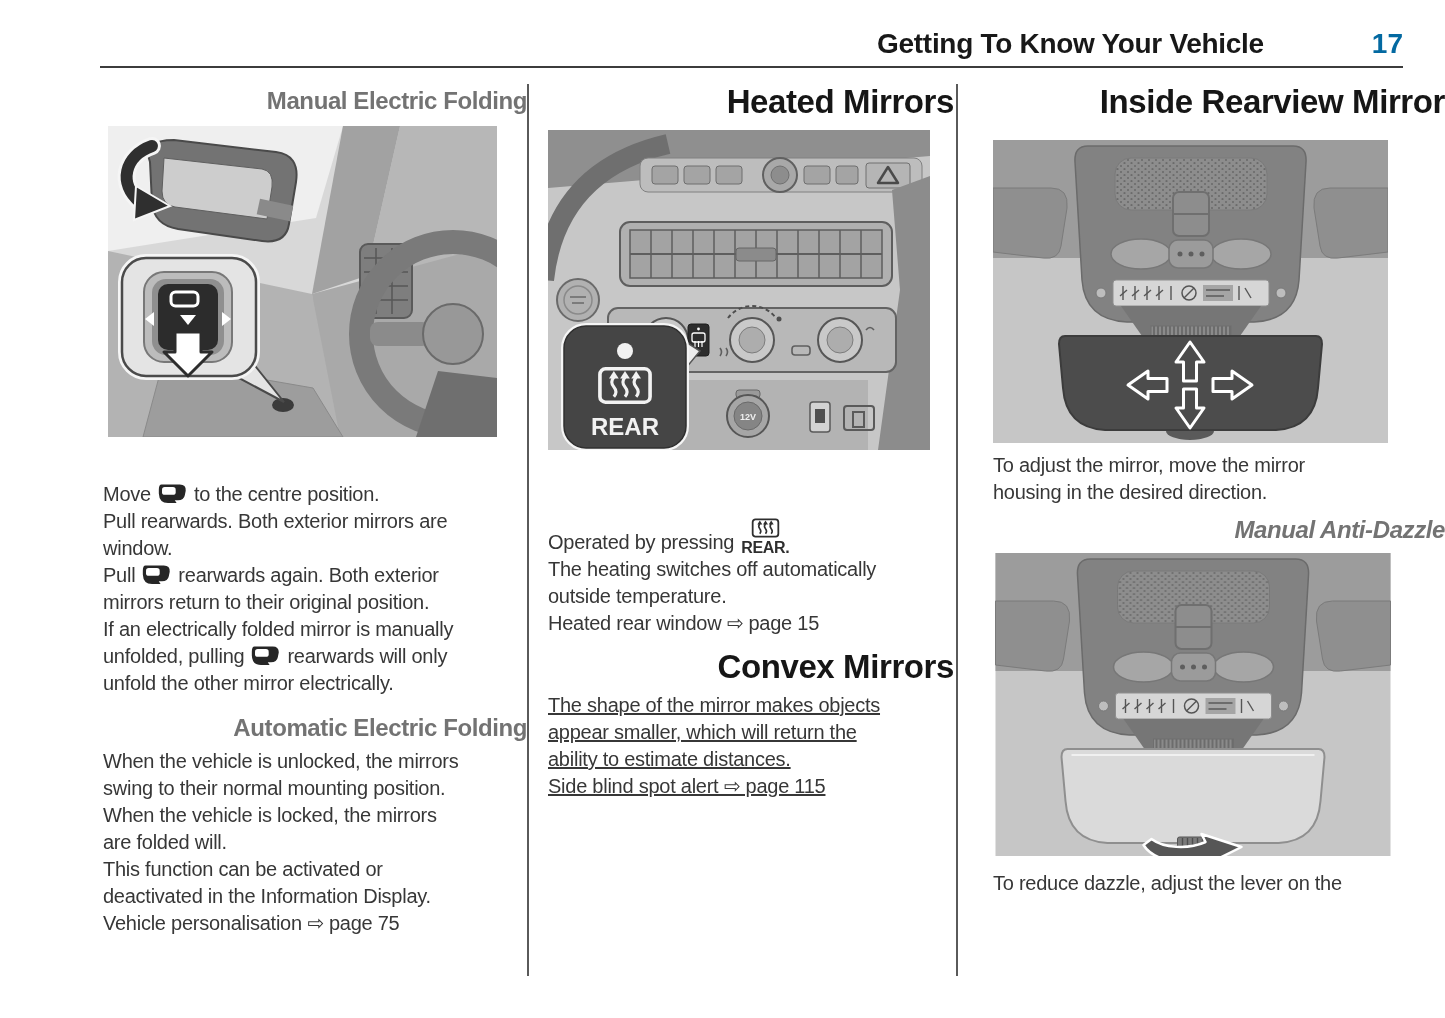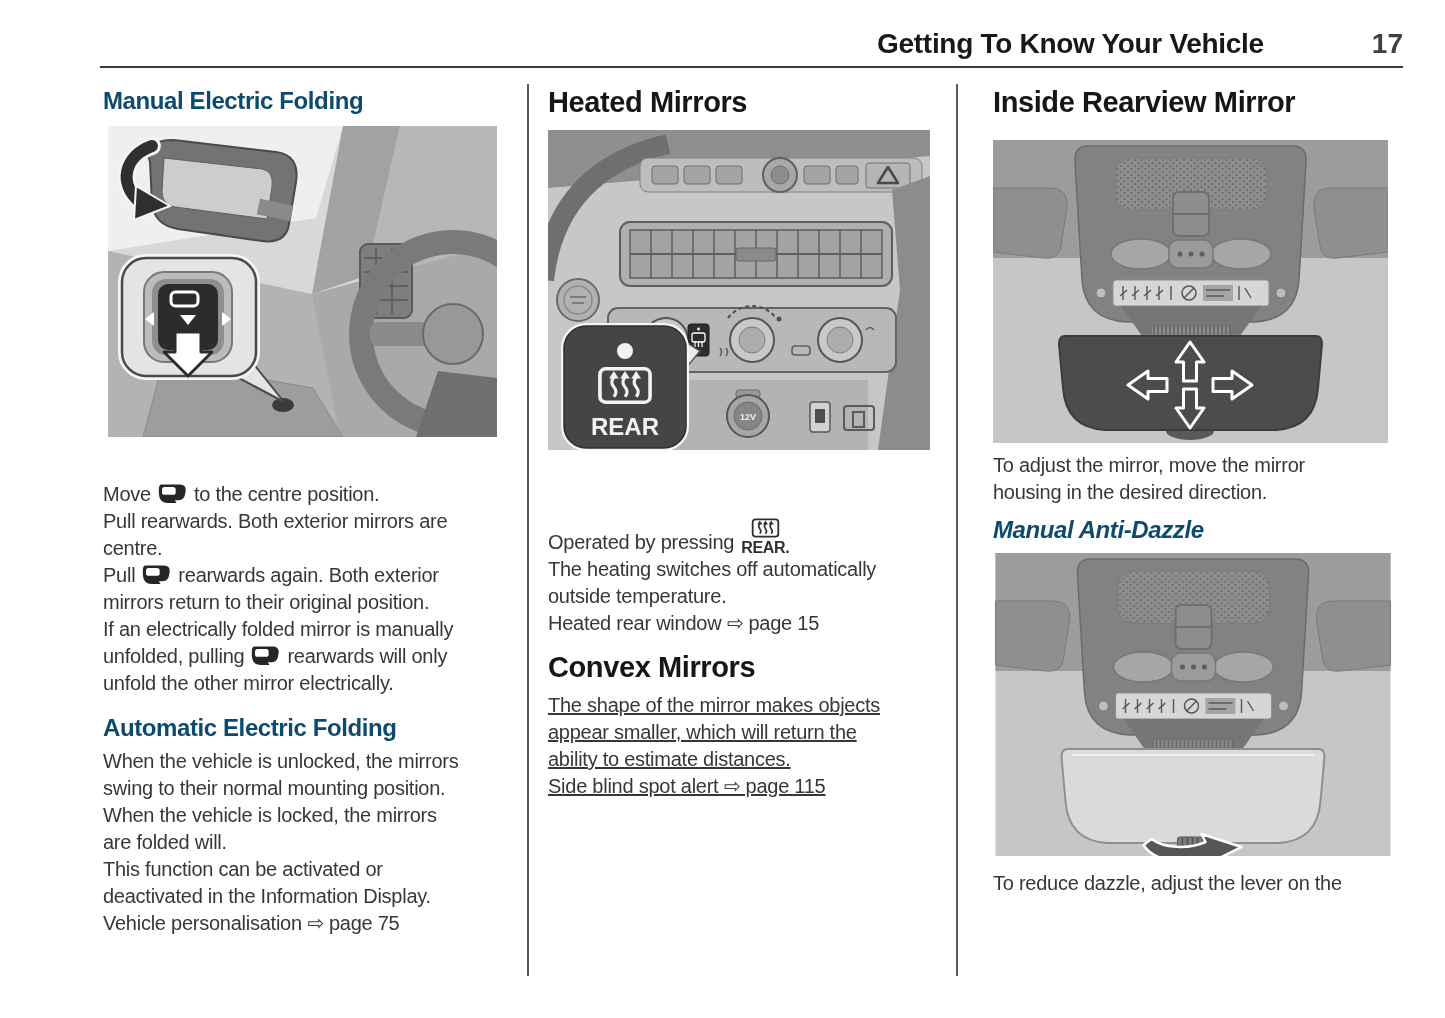--- a/index.html
+++ b/index.html
@@ -1,32 +1,32 @@
 <!DOCTYPE html>
 <html><head>
 <meta charset="utf-8">
 <style>
   html,body{margin:0;padding:0;background:#ffffff;}
   .page{position:relative;width:1445px;height:1018px;background:#fff;overflow:hidden;
         font-family:"Liberation Sans","DejaVu Sans",sans-serif;color:#373737;}
   
   .hdr{position:absolute;top:28px;left:100px;width:1303px;display:flex;justify-content:flex-end;align-items:baseline;}
   .hdr-title{font-size:28px;font-weight:700;color:#181818;letter-spacing:-0.3px;margin-right:108px;}
-  .hdr-page{font-size:28px;font-weight:700;color:#404040;}
+  .hdr-page{font-size:28px;font-weight:700;color:#0369a1;}
   .hdr-rule{position:absolute;top:66px;left:100px;width:1303px;height:2px;background:#3c3c3c;}
   
   .vdiv{position:absolute;top:84px;width:2px;height:892px;background:#5a5a5a;}
   .vdiv.d1{left:527px;} .vdiv.d2{left:956px;}
   
   .col{position:absolute;top:86px;}
   .col1{left:103px;width:424px;}
   .col2{left:548px;width:406px;}
   .col3{left:993px;width:452px;}
-  h1.sec{font-size:29px;line-height:32px;font-weight:700;color:#161616;margin:0 0 12px 0;letter-spacing:-0.4px;}
-  h2.sub{font-size:24px;line-height:30px;font-weight:700;color:#0c4a6e;margin:0 0 10px 0;letter-spacing:-0.4px;}
+  h1.sec{font-size:33px;line-height:32px;font-weight:700;color:#161616;margin:0 0 12px 0;letter-spacing:-0.4px;text-align:right;}
+  h2.sub{font-size:24px;line-height:30px;font-weight:700;color:#737373;margin:0 0 10px 0;letter-spacing:-0.4px;text-align:right;}
   .col2 h1.h2nd{margin-top:14px;margin-bottom:9px;}
   .col3 h1.sec{margin-bottom:22px;}
   .col3 h2.sub{margin-top:9px;margin-bottom:8px;font-style:italic;}
   .ln{font-size:20px;line-height:27px;letter-spacing:-0.25px;white-space:nowrap;}
   .body1{margin-top:44px;}
   .col1 h2.sub2{margin:16px 0 5px 0;}
   .col2 .bodyA{margin-top:58px;}
   .col2 .bodyB{margin-top:9px;text-decoration:underline;}
   .col3 .bodyA{margin-top:9px;}
   .col3 .fig4{margin-top:8px;display:block;}
@@ -165,21 +165,21 @@
     </figure>
 
     <div class="body1">
       <div class="ln">
         <span>Move</span><svg class="mir-inline" width="31" height="21" viewBox="0 0 34 22">
             <path d="M5 1 H25 Q32 1 31.5 8 L30.5 13 Q29.5 18.5 23 18.5 H19.5 L21.5 21.5 H12 Q2.5 21.5 2 11 L2 7 Q2 1 5 1 Z" fill="#262626"></path>
             <rect x="5.5" y="4" width="15" height="8.5" rx="3" fill="#ffffff"></rect>
           </svg><span>to the centre position.</span>
       </div>
       <div class="ln">Pull rearwards. Both exterior mirrors are</div>
-      <div class="ln">centre.</div>
+      <div class="ln">window.</div>
       <div class="ln">
         <span>Pull</span><svg class="mir-inline" width="31" height="21" viewBox="0 0 34 22">
             <path d="M5 1 H25 Q32 1 31.5 8 L30.5 13 Q29.5 18.5 23 18.5 H19.5 L21.5 21.5 H12 Q2.5 21.5 2 11 L2 7 Q2 1 5 1 Z" fill="#262626"></path>
             <rect x="5.5" y="4" width="15" height="8.5" rx="3" fill="#ffffff"></rect>
           </svg><span>rearwards again. Both exterior</span>
       </div>
       <div class="ln">mirrors return to their original position.</div>
       <div class="ln">If an electrically folded mirror is manually</div>
       <div class="ln">
         <span>unfolded, pulling</span><svg class="mir-inline" width="31" height="21" viewBox="0 0 34 22">

